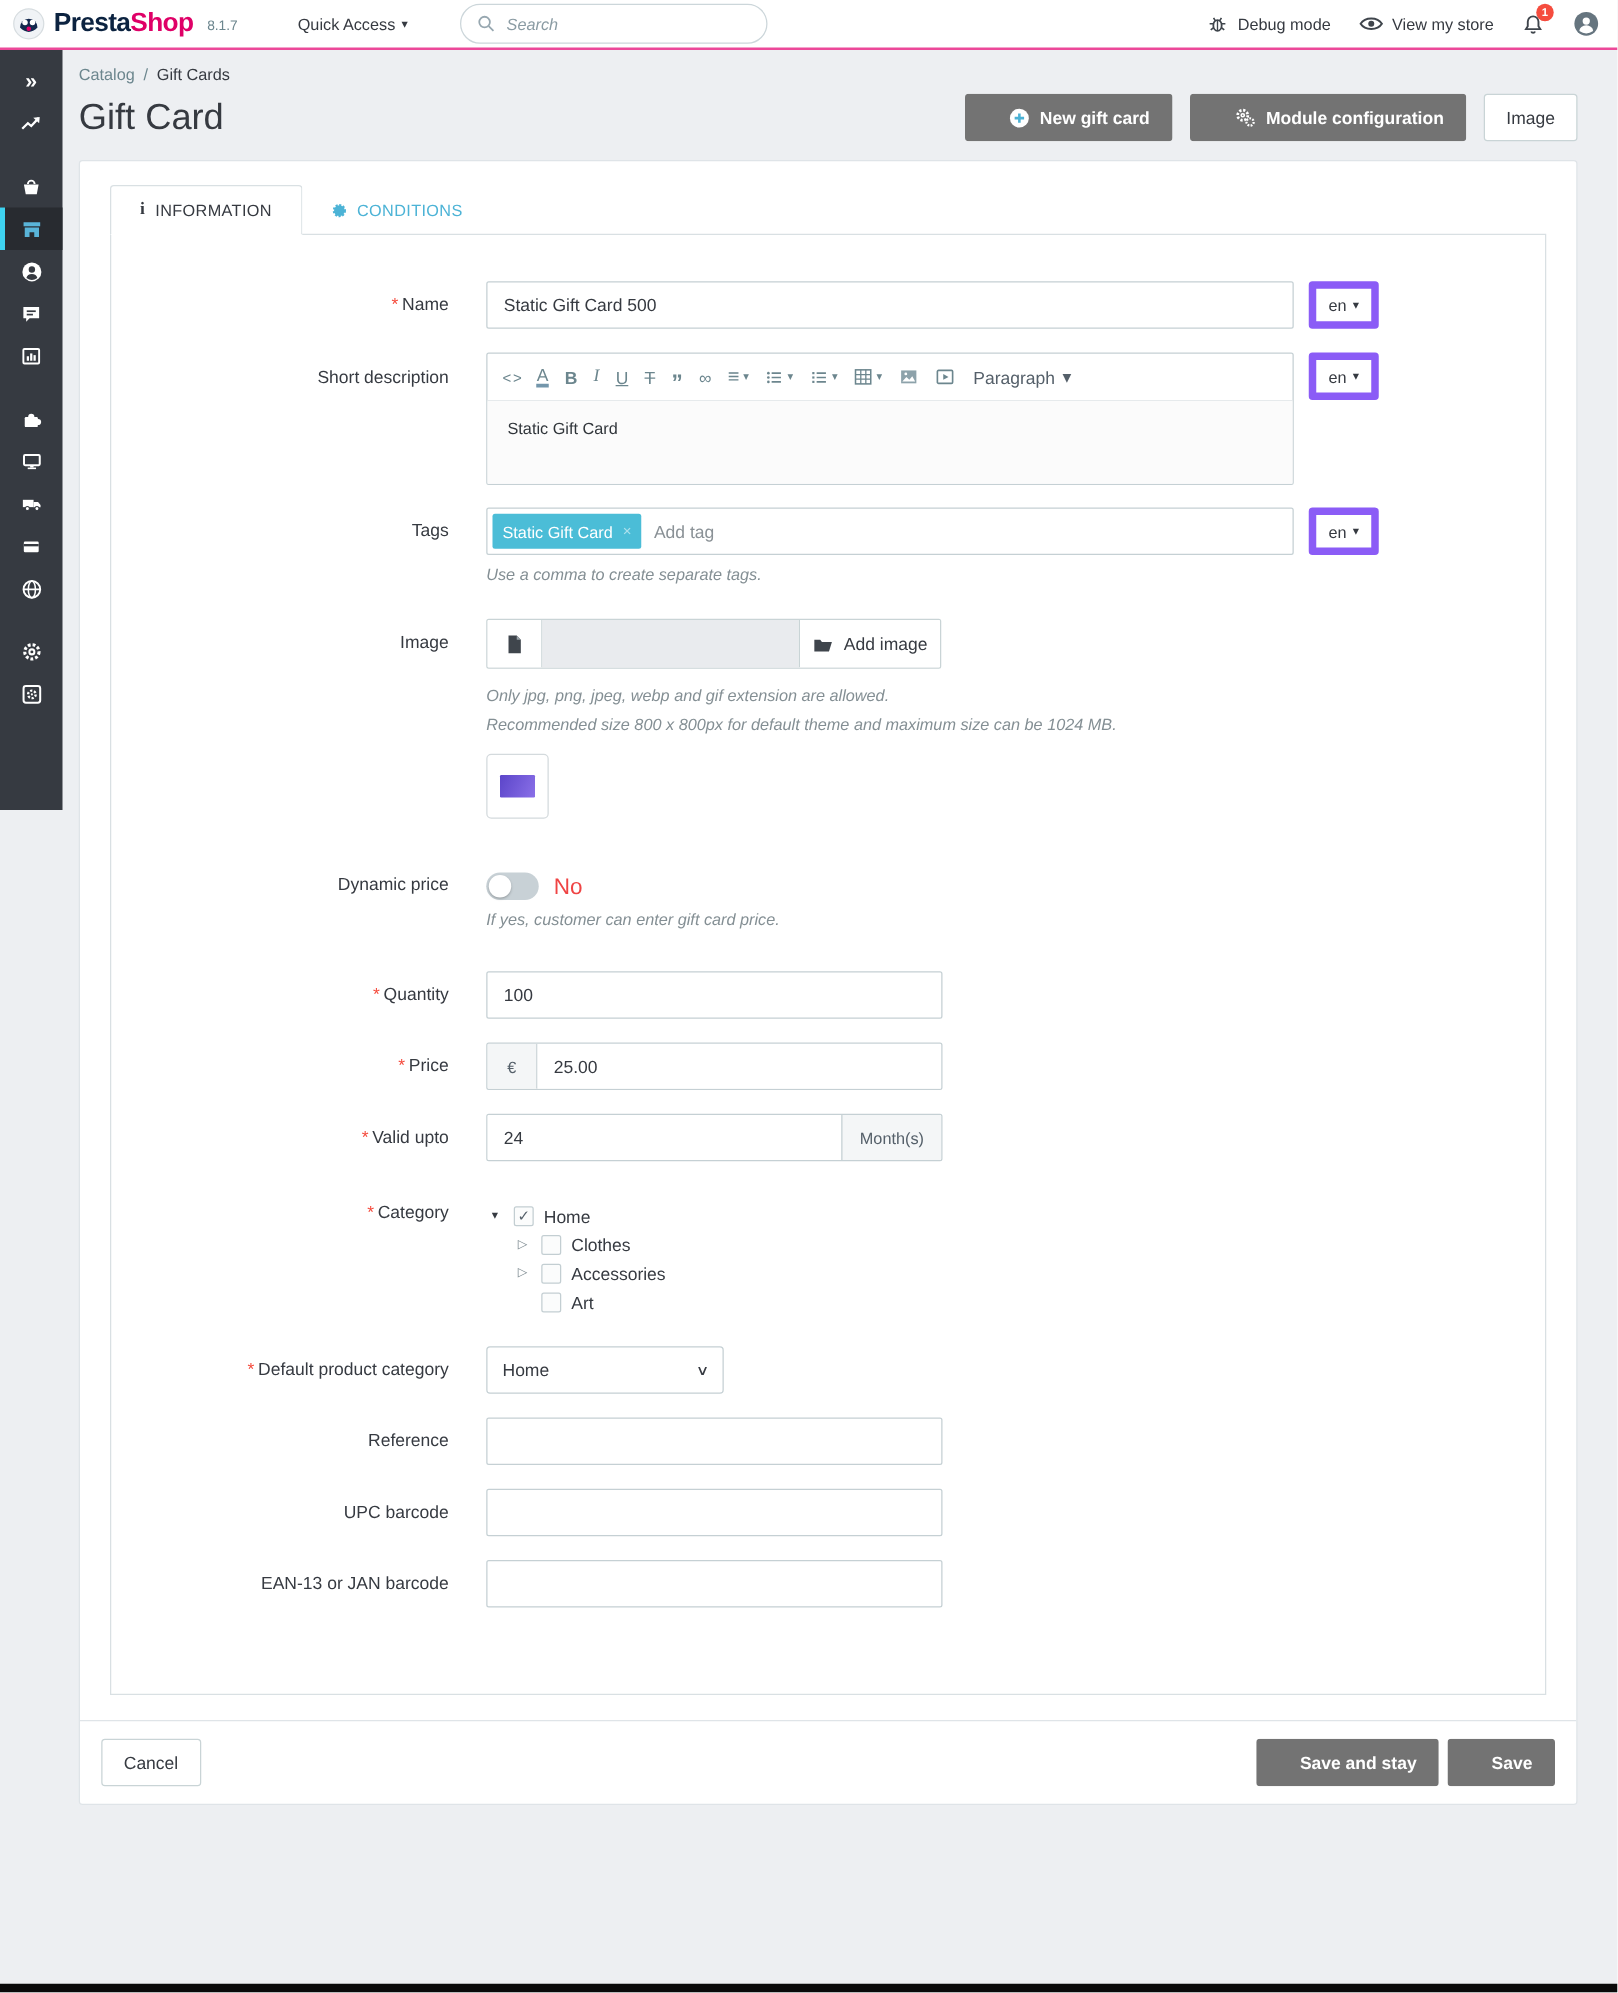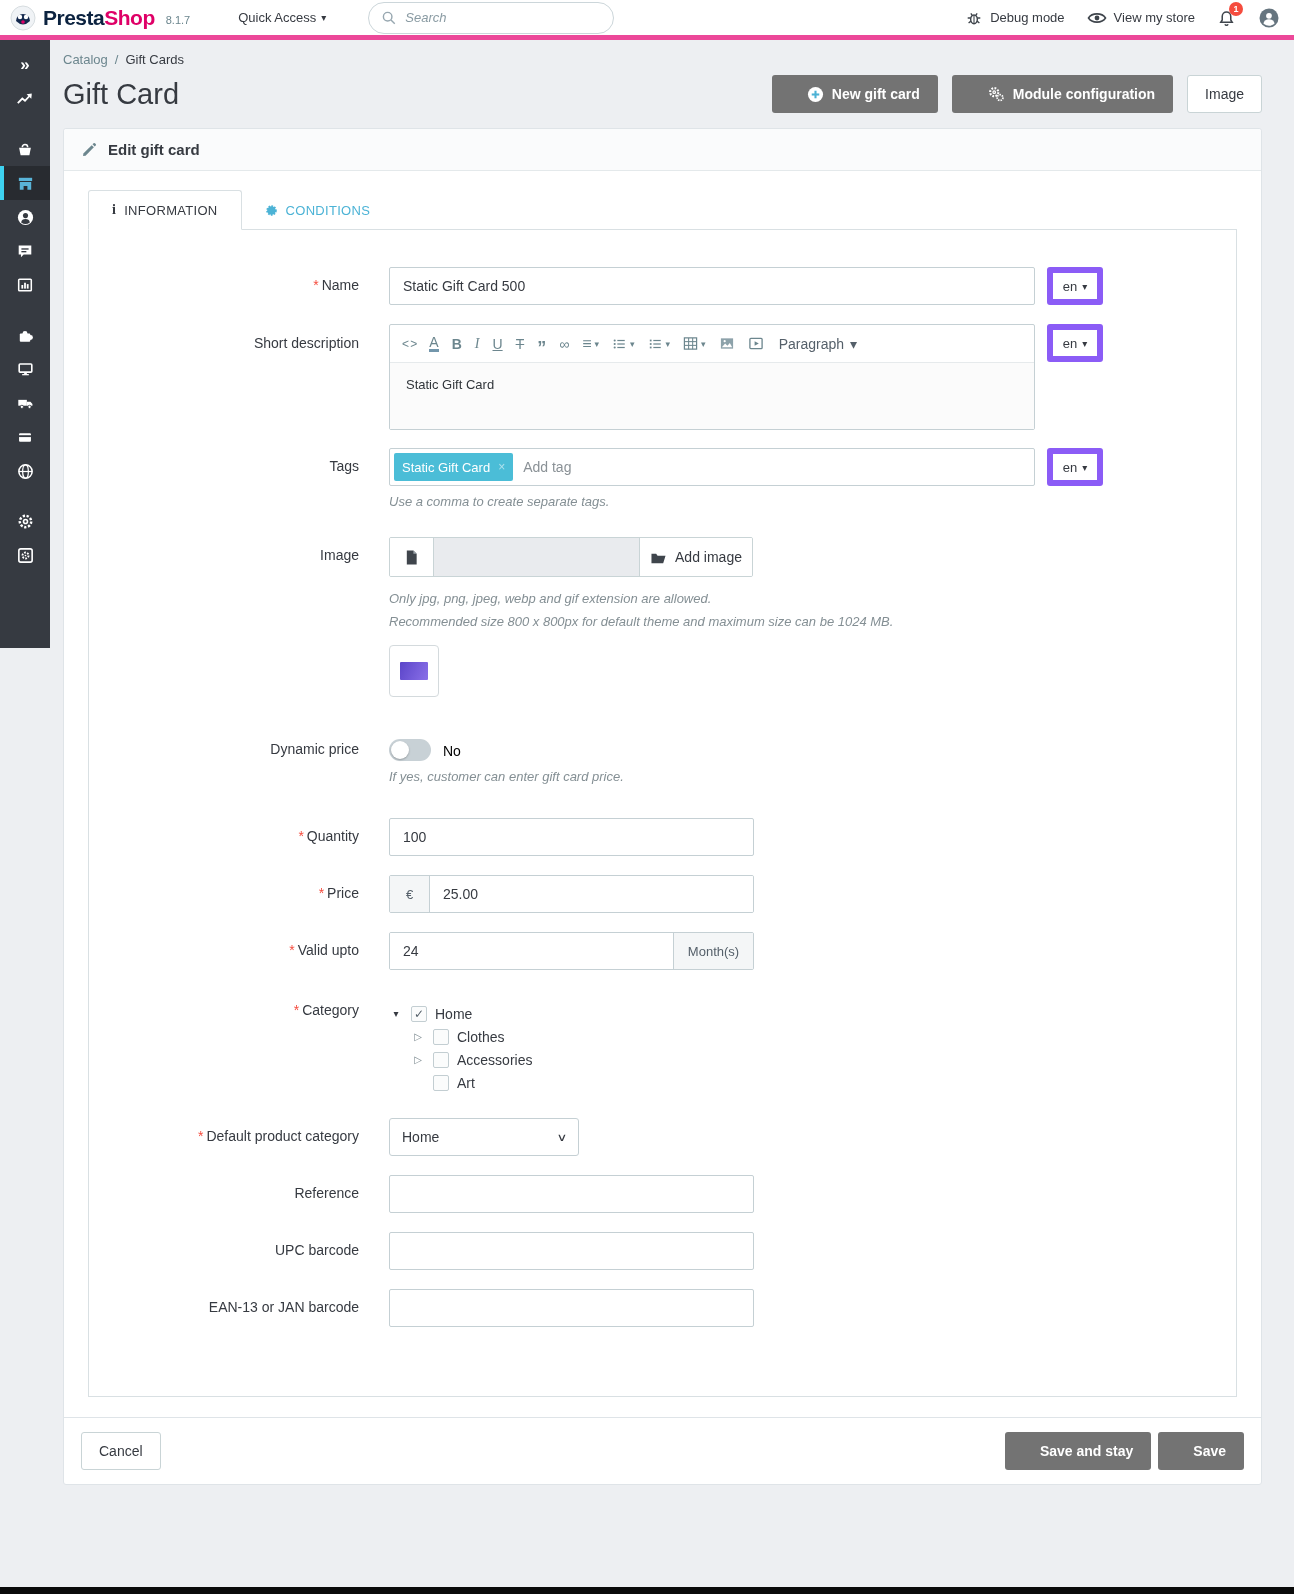--- a/index.html
+++ b/index.html
@@ -2,21 +2,21 @@
 <html><head>
 <meta charset="utf-8">
 <style>
   * { box-sizing: border-box; margin: 0; padding: 0; }
   html,body { width:1294px; height:1594px; }
   body {
     font-family: "Liberation Sans", "DejaVu Sans", sans-serif;
     background:#edeff2; color:#363a41; position:relative; overflow:hidden;
   }
   
-  .topbar { height:40px; background:#fff; display:flex; align-items:center; padding:0 14px 0 10px; position:relative; z-index:5; border-bottom:5px solid #ec4899;}
+  .topbar { height:40px; background:#fff; display:flex; align-items:center; padding:0 14px 0 10px; position:relative; z-index:5; border-bottom:2px solid #ec4899;}
   .brand { display:flex; align-items:center; gap:7px; }
   .brand-word { font-size:21px; font-weight:700; letter-spacing:-0.5px; }
   .brand-presta { color:#0c2340; }
   .brand-shop { color:#df0067; }
   .brand-version { font-size:11px; color:#6c868e; margin-left:4px; margin-top:4px;}
   .quick-access { margin-left:48px; font-size:13px; color:#363a41; display:flex; align-items:center; gap:5px; cursor:pointer;}
   .caret { font-size:10px; color:#363a41; }
   .search-wrap { margin-left:42px; display:flex; align-items:center; border:1px solid #ccd6da; border-radius:17px; height:32px; width:246px; padding:0 12px; gap:8px; background:#fff;}
   .search-wrap input { border:none; outline:none; font-style:italic; font-size:13px; color:#363a41; width:160px; font-family:inherit; background:transparent;}
   .search-wrap input::placeholder { color:#8a9ba3; }
@@ -79,21 +79,21 @@
   .img-filebtn { width:44px; display:flex; align-items:center; justify-content:center; border-right:1px solid #c9d4d6; cursor:pointer; background:#fff;}
   .img-path { flex:1; background:#e9ebee; }
   .img-addbtn { width:113px; display:flex; align-items:center; justify-content:center; gap:8px; border-left:1px solid #c9d4d6; background:#fff; font-size:14px; color:#363a41; cursor:pointer;}
   .thumb { width:50px; height:52px; border:1px solid #d4dadd; border-radius:4px; margin-top:16px; display:flex; align-items:center; justify-content:center; background:#fff;}
   .thumb-img { width:28px; height:18px; background:linear-gradient(115deg,#5b45c9,#8a70e8); border-radius:1px;}
   
   .toggle { width:42px; height:22px; border-radius:11px; background:#c8d1d6; position:relative; cursor:pointer; flex-shrink:0;}
   .toggle .knob { position:absolute; top:2px; left:2px; width:18px; height:18px; border-radius:50%; background:#fff; box-shadow:0 1px 2px rgba(0,0,0,0.25);}
   .toggle.on { background:#6fbe7e; }
   .toggle.on .knob { left:auto; right:2px; }
-  .toggle-label { font-size:14px; color:#000000; margin-left:12px; padding-top:2px;}
+  .toggle-label { font-size:18px; color:#ef4444; margin-left:12px; padding-top:2px;}
   
   .igroup { display:flex; width:365px; border:1px solid #c5d0d4; border-radius:2px; overflow:hidden; height:38px; background:#fff;}
   .igroup .affix { display:flex; align-items:center; justify-content:center; background:#f4f6f7; color:#55606a; font-size:13px; }
   .affix-pre { width:40px; border-right:1px solid #c5d0d4; }
   .affix-suf { width:80px; border-left:1px solid #c5d0d4; }
   .igroup input { border:none; flex:1; outline:none; font-size:14px; color:#363a41; padding:0 13px; font-family:inherit;}
   
   .tree { font-size:14px; color:#363a41; padding-top:8px;}
   .tree-row { display:flex; align-items:center; height:23px; gap:8px;}
   .tree-arrow { width:14px; font-size:10px; color:#363a41; text-align:center; cursor:pointer;}
@@ -294,27 +294,20 @@
         </svg>
         <span>Module configuration</span>
       </button>
       <button class="btn btn-outline">
         <span>Image</span>
       </button>
     </div>
   </div>
 
   <div class="panel">
-    <div class="panel-header">
-      <svg width="17" height="17" viewBox="0 0 18 18">
-        <path d="M2.5 13.2 L11.3 4.4 l2.3 2.3 L4.8 15.5 L2.2 15.8 z" fill="#6c868e"></path>
-        <path d="M12.2 3.5 l1.1-1.1 a1 1 0 0 1 1.4 0 l0.9 0.9 a1 1 0 0 1 0 1.4 l-1.1 1.1 z" fill="#6c868e"></path>
-      </svg>
-      <span>Edit gift card</span>
-    </div>
 
     <div class="panel-body">
       <div class="tabs">
         <div class="tab active">
           <span class="i-glyph">i</span>
           <span>INFORMATION</span>
         </div>
         <div class="tab inactive">
           <svg width="13" height="13" viewBox="0 0 14 14">
             <circle cx="7" cy="7" r="4.6" fill="#4cb3d6" stroke="#4cb3d6" stroke-width="2.2" stroke-dasharray="1.7 1.3"></circle>

